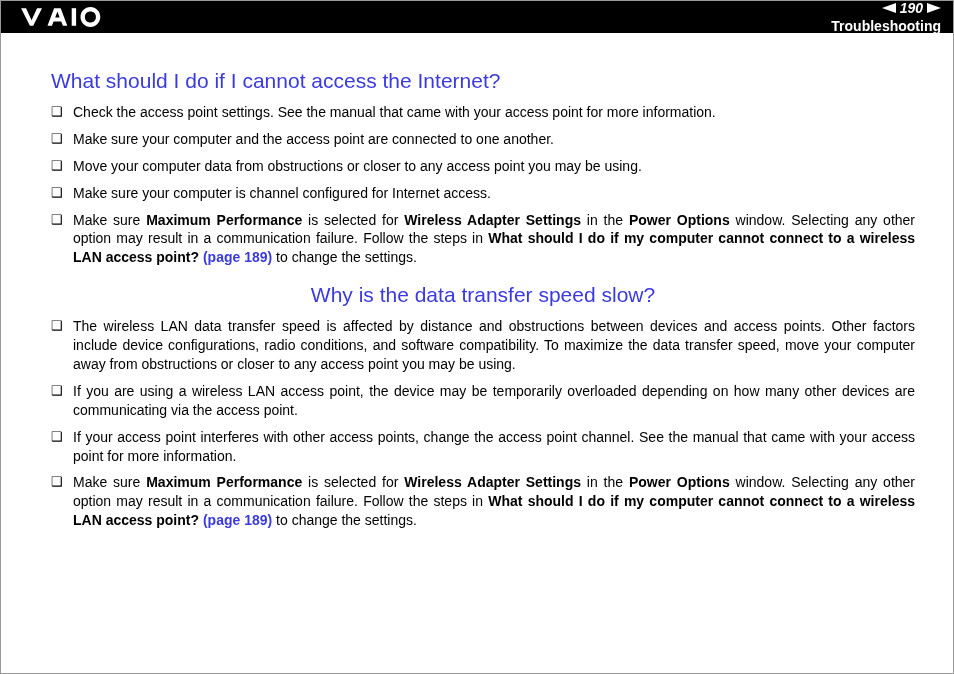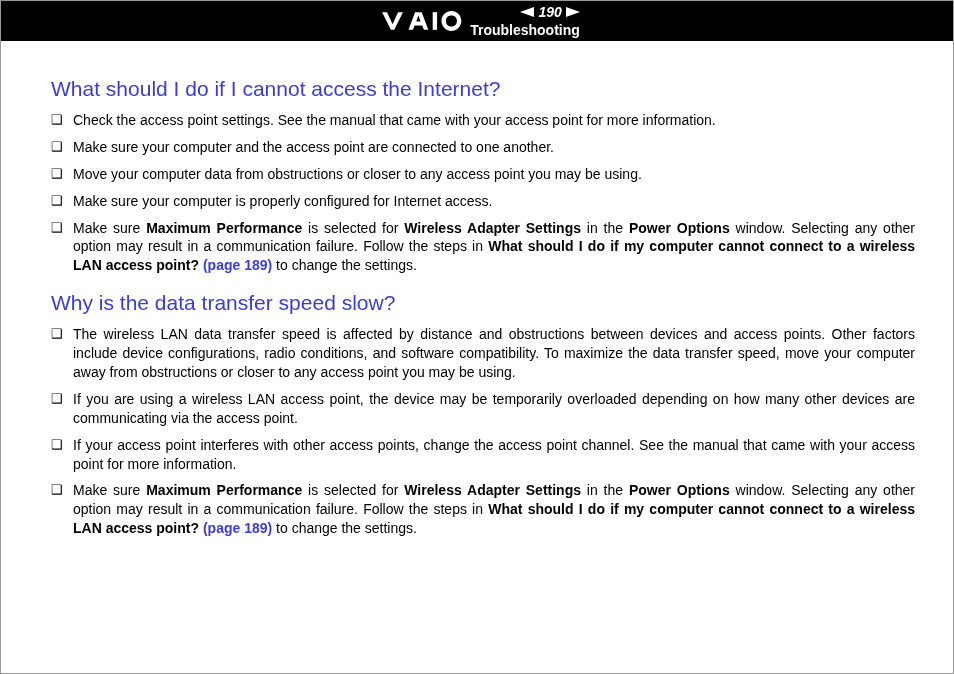--- a/index.html
+++ b/index.html
@@ -1,30 +1,30 @@
 <!DOCTYPE html>
 <html><head>
 <meta charset="utf-8">
 <style>
   * { box-sizing: border-box; margin: 0; padding: 0; }
   html, body { width: 954px; height: 674px; font-family: Arial, Helvetica, sans-serif; background: #fff; color: #000; }
   .page { width: 954px; height: 674px; border: 1px solid #999; position: relative; }
-  .header { background: #000; height: 40px; display: flex; align-items: center; justify-content: center; padding: 0 12px 0 18px; }
+  .header { background: #000; height: 32px; display: flex; align-items: center; justify-content: space-between; padding: 0 12px 0 18px; }
   .logo { display: flex; align-items: center; gap: 2px; }
   .logo svg { height: 22px; }
   .hdr-right { display: flex; flex-direction: column; align-items: flex-end; color: #fff; font-size: 12px; font-weight: bold; }
   .page-nav { display: flex; align-items: center; gap: 4px; margin-bottom: 2px; }
   .page-nav .num { font-style: italic; font-weight: bold; font-size: 14px; }
   .arrow-left, .arrow-right { width: 0; height: 0; border-top: 5px solid transparent; border-bottom: 5px solid transparent; }
   .arrow-left { border-right: 14px solid #fff; }
   .arrow-right { border-left: 14px solid #fff; }
   .section-label { font-size: 14px; font-weight: bold; }
   .content { padding: 30px 38px 0 50px; }
   h2 { color: #3a3adf; font-weight: 400; font-size: 21px; margin-bottom: 10px; margin-top: 6px; }
-  h2.second { margin-top: 16px; }
+  h2.second { margin-top: 16px; text-align: center; }
   ul { list-style: none; }
   li { display: flex; align-items: flex-start; font-size: 14px; line-height: 1.35; margin-bottom: 8px; }
   li .bullet { flex: 0 0 22px; font-size: 13px; line-height: 1.2; padding-top: 1px; }
   li .txt { flex: 1; text-align: justify; }
   .bold { font-weight: bold; }
   .link { color: #3a3adf; font-weight: bold; }
   .nlr { display: inline; }
 </style>
 </head>
 <body>
@@ -60,21 +60,21 @@
     <li>
           <span class="bullet">❑</span>
           <span class="txt">Make sure your computer and the access point are connected to one another.</span>
         </li>
     <li>
           <span class="bullet">❑</span>
           <span class="txt">Move your computer data from obstructions or closer to any access point you may be using.</span>
         </li>
     <li>
           <span class="bullet">❑</span>
-          <span class="txt">Make sure your computer is properly configured for Internet access.</span>
+          <span class="txt">Make sure your computer is channel configured for Internet access.</span>
         </li>
     <li>
           <span class="bullet">❑</span>
       <span class="txt">
         <span class="nlr">Make sure </span><span class="bold nlr">Maximum Performance</span><span class="nlr"> is selected for </span><span class="bold nlr">Wireless Adapter Settings</span><span class="nlr"> in the </span><span class="bold nlr">Power Options</span><span class="nlr"> window. Selecting any other option may result in a communication failure. Follow the steps in </span><span class="bold nlr">What should I do if my computer cannot connect to a wireless LAN access point?</span><span class="link nlr"> (page 189)</span><span class="nlr"> to change the settings.</span>
       </span>
     </li>
   </ul>
 
   <h2 class="second">Why is the data transfer speed slow?</h2>

